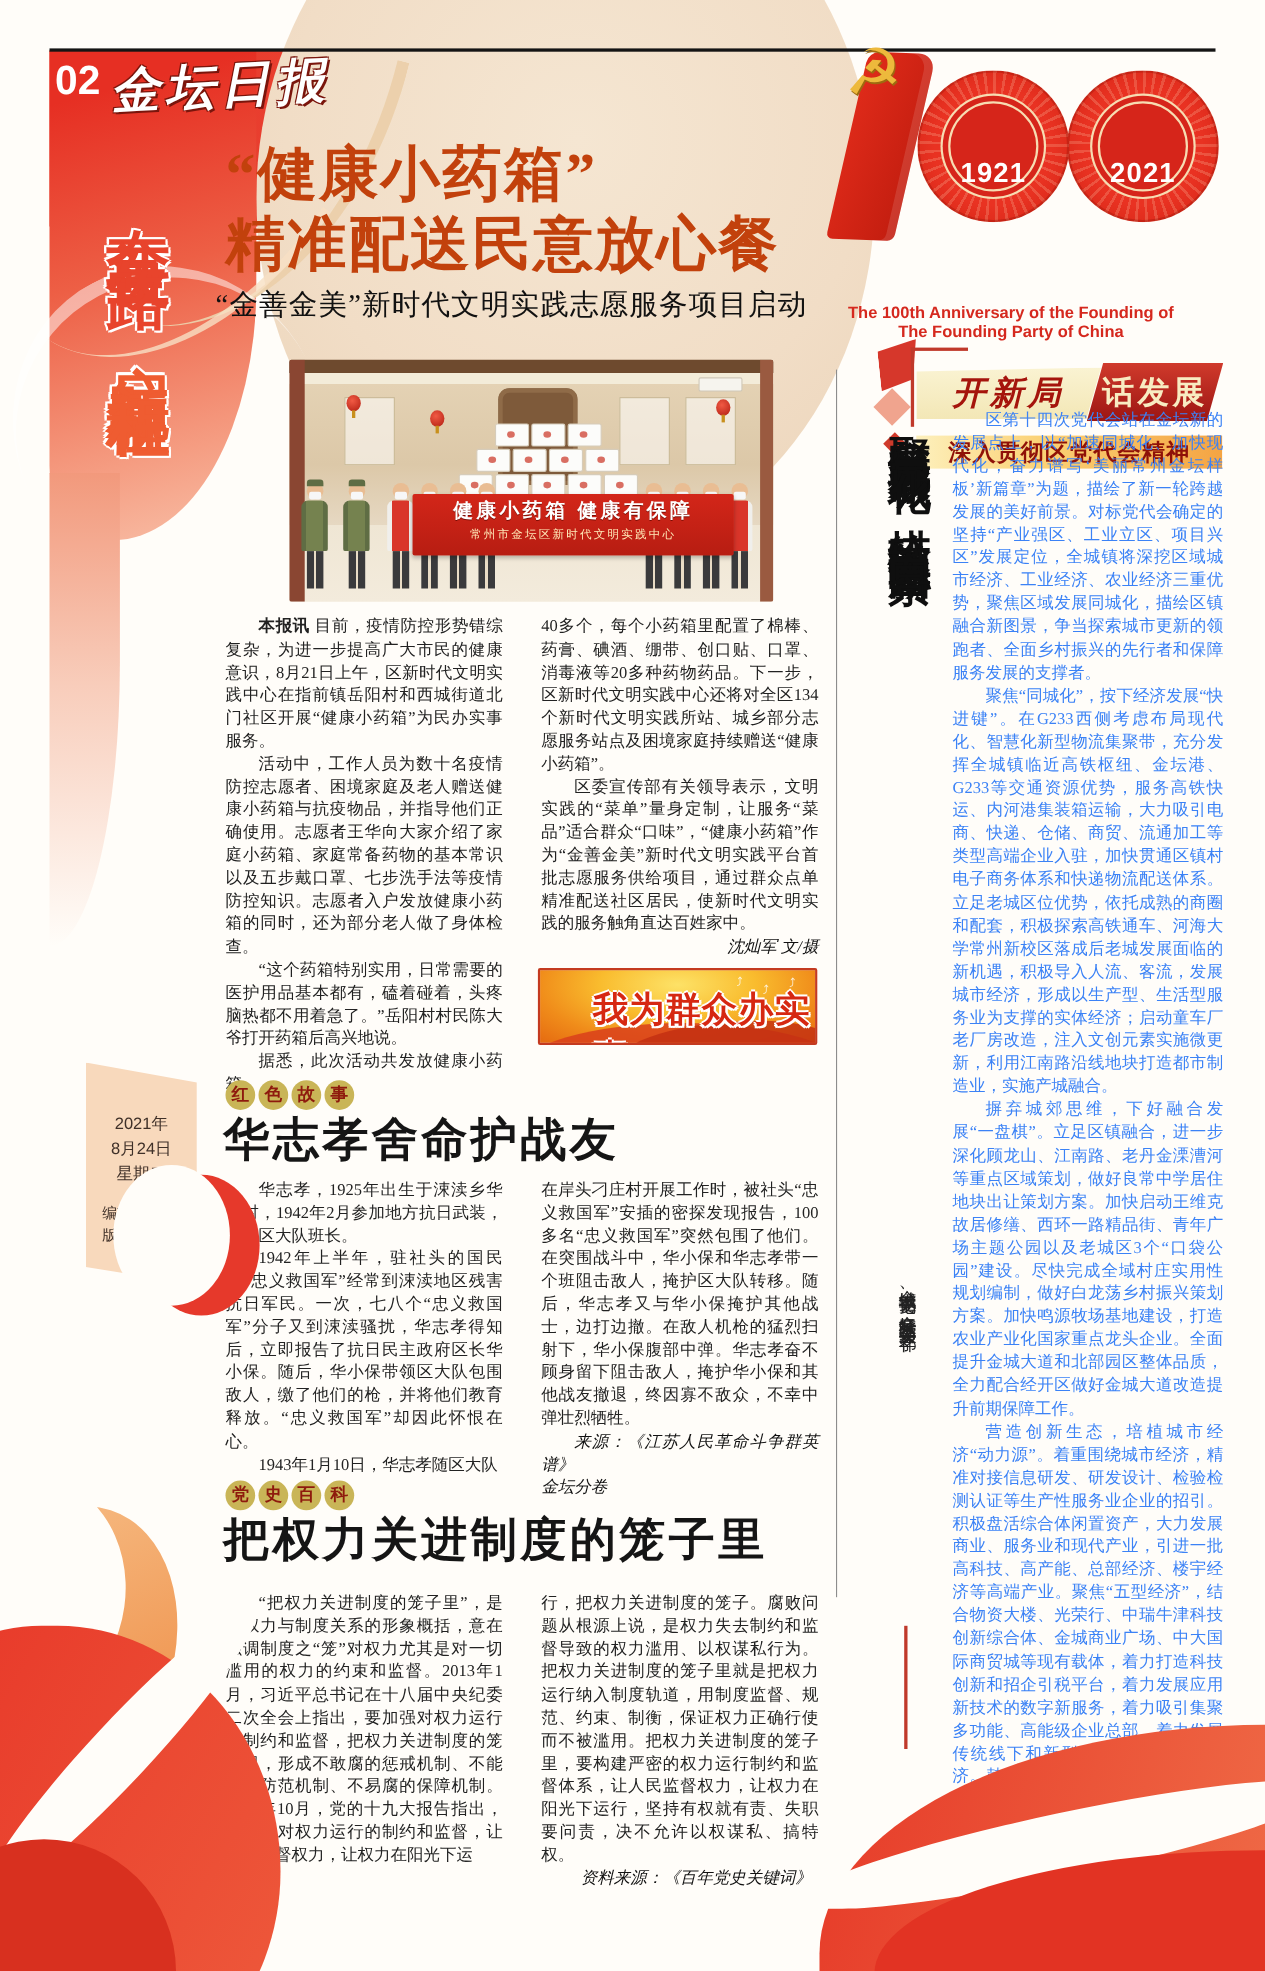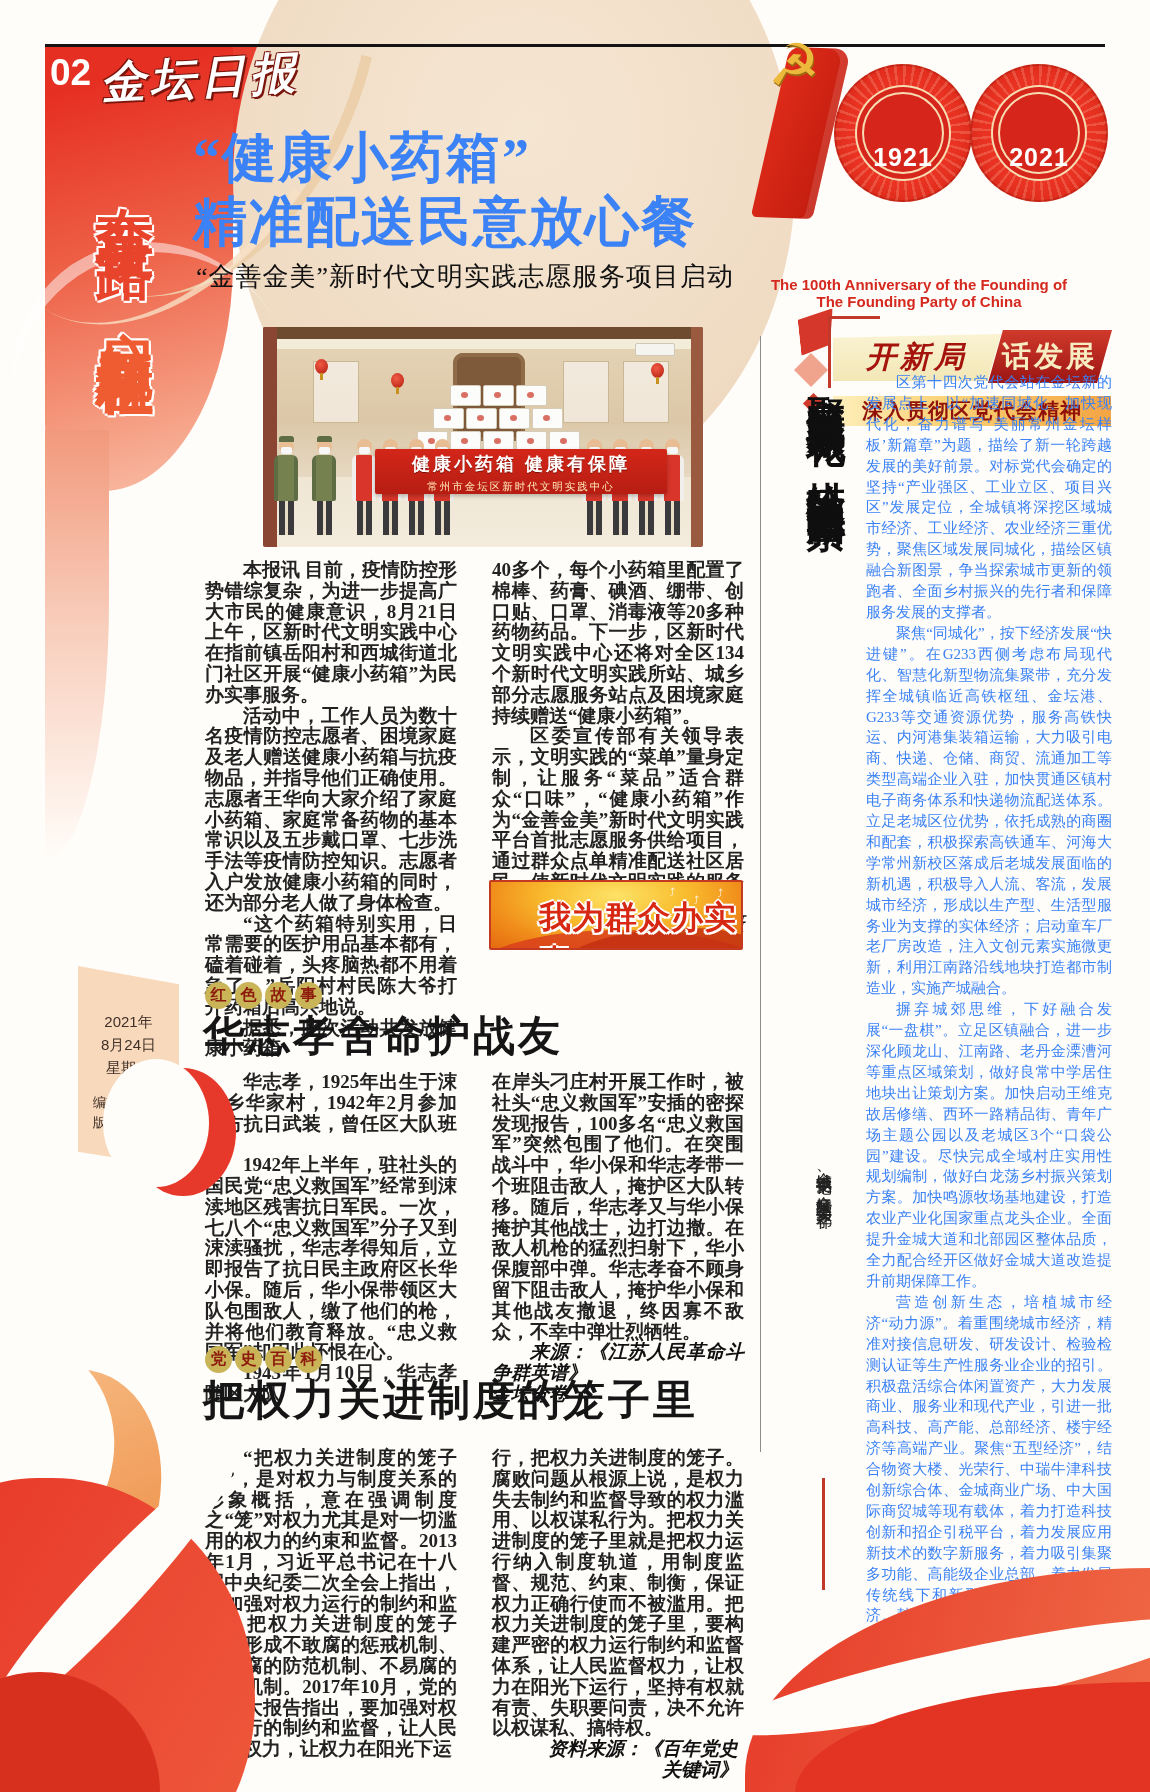--- a/index.html
+++ b/index.html
@@ -78,21 +78,21 @@
   
   .datebox{left:78px;top:966px;width:101px;height:202px;background:#f8d9bc;
     clip-path:polygon(0 0,100% 9%,100% 100%,0 92%);text-align:center;
     font-family:"Liberation Sans","DejaVu Sans",sans-serif;color:#3f3028;}
   .datebox .d{font-size:15px;line-height:23px;}
   .datebox .pad{height:44px;}
   .datebox .gap{height:14px;}
   .datebox .e{font-size:13.5px;line-height:20px;}
 
   
-  .hl{left:193px;font-weight:900;color:#3b82f6;letter-spacing:2px;font-size:54px;line-height:60px;}
+  .hl{left:205px;font-weight:900;color:#c2410c;letter-spacing:2px;font-size:54px;line-height:60px;}
   .hl1{top:128px;}
   .hl2{top:192px;}
   .subhead{left:196px;top:259px;font-weight:400;font-size:26px;color:#111;letter-spacing:1px;}
 
   
   .photo{left:263px;top:327px;width:440px;height:220px;overflow:hidden;border-radius:2px;
     background:linear-gradient(180deg,#6e4a2e 0,#6e4a2e 12px,#f3ecd9 12px,#f3ecd9 22px,
       #e4d2b4 22px,#dcc8a8 95px,#e6d8c2 150px,#efe6d4 150px,#f3ebdc 100%);}
   .photo .doorway{position:absolute;left:190px;top:26px;width:72px;height:88px;
     background:#7e5a3a;border-radius:10px 10px 0 0;box-shadow:inset 0 0 0 4px #8f6b48;}
@@ -114,30 +114,30 @@
   .person .head{width:15px;height:15px;border-radius:50%;background:#e9bd93;margin:0 auto;position:relative;}
   .person .head::after{content:"";position:absolute;left:2px;right:2px;bottom:0;height:7px;
     background:#f7f7f7;border-radius:2px;}
   .person .body{width:24px;height:46px;margin:1px auto 0;border-radius:6px 6px 2px 2px;
     background:linear-gradient(90deg,#f0efec 0 4px,#d9352a 4px 20px,#f0efec 20px 24px);}
   .person .legs{width:15px;height:34px;margin:0 auto;
     background:linear-gradient(90deg,#3a3a3c 0 42%,#e9dcc6 42% 58%,#3a3a3c 58% 100%);}
   .person.camo .body{background:linear-gradient(90deg,#5f6d44 0 4px,#75824f 4px 20px,#5f6d44 20px 24px);}
   .person.camo .head::before{content:"";position:absolute;left:0;top:-3px;width:15px;height:6px;
     background:#5f6d44;border-radius:3px 3px 0 0;}
-  .photo-banner{position:absolute;left:112px;top:122px;width:292px;height:45px;
+  .photo-banner{position:absolute;left:112px;top:122px;width:292px;height:56px;
     background:linear-gradient(180deg,#d32619,#b71d12);border-radius:2px;text-align:center;
     color:#fff;box-shadow:0 2px 4px rgba(0,0,0,.25);}
   .photo-banner .l1{font-size:18px;font-weight:900;letter-spacing:3px;line-height:30px;
     font-family:"Liberation Sans","DejaVu Sans",sans-serif;text-shadow:0 1px 0 #7a0e06;}
   .photo-banner .l2{font-size:10.5px;letter-spacing:2px;line-height:14px;color:#ffe9b8;
     font-family:"Liberation Sans","DejaVu Sans",sans-serif;}
 
   
-  .col{position:absolute;width:252px;font-size:19px;line-height:20.8px;text-align:justify;color:#222;font-weight:bold;}
+  .col{position:absolute;width:252px;font-size:15px;line-height:20.8px;text-align:justify;color:#222;}
   .col .para{margin:0;text-indent:2em;}
   .col.cont .para:first-child{text-indent:0;}
   .lead-c1{left:205px;top:560px;}
   .lead-c2{left:492px;top:560px;}
   .byline{margin:2px 28px 0 0;text-align:right;font-style:italic;color:#111;}
 
   
   .slogan-banner{left:489px;top:880px;width:254px;height:70px;border:2px solid #c43a20;
     background:radial-gradient(ellipse at 50% 20%,#fde267 0%,#f9bc2e 40%,#f08c1a 72%,#e56a10 100%);
     overflow:hidden;border-radius:2px;}

